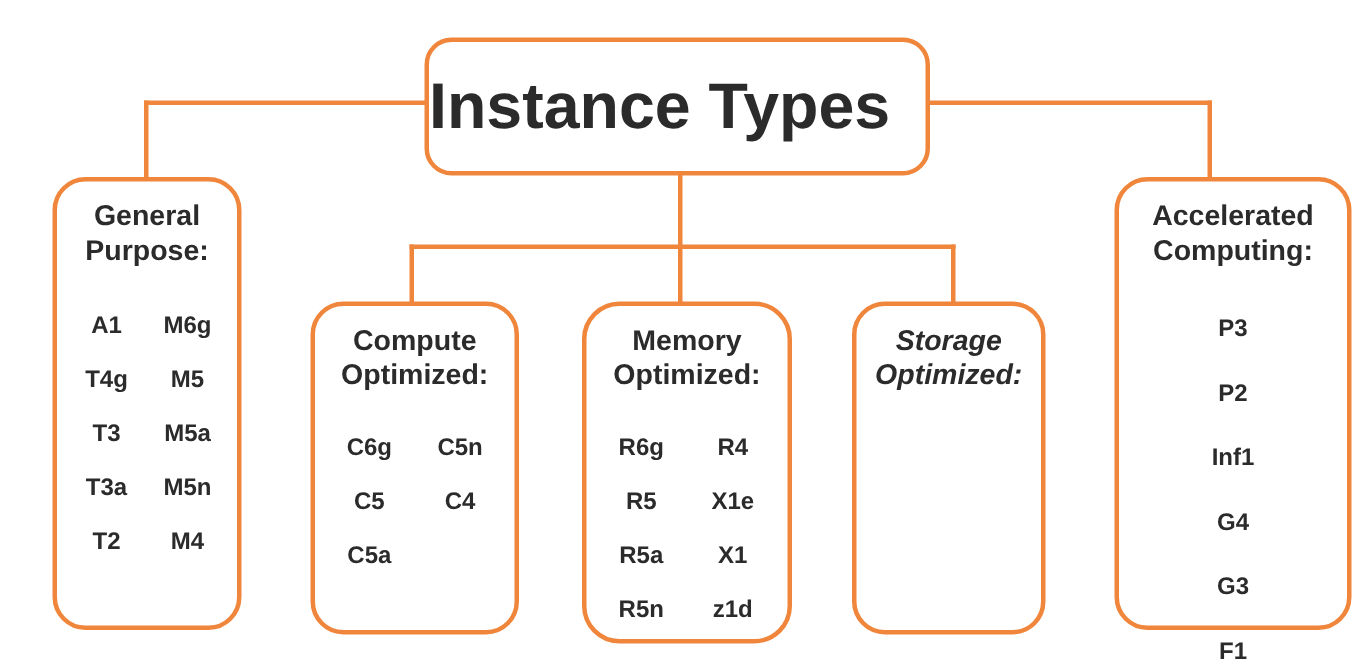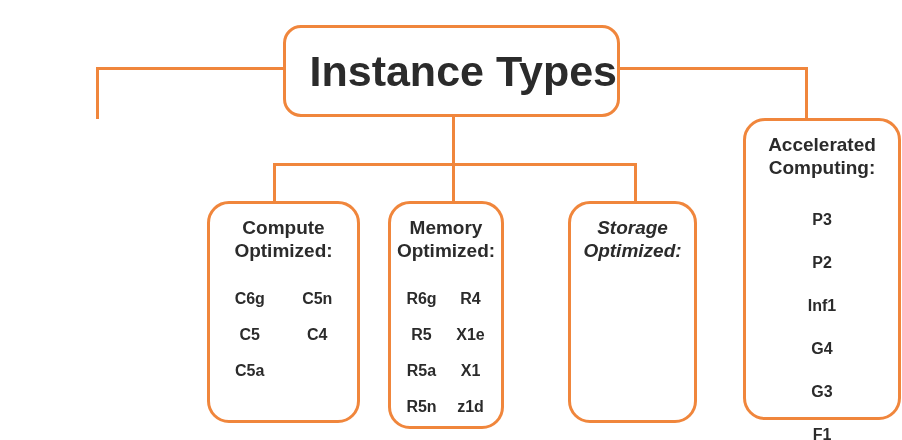--- a/index.html
+++ b/index.html
@@ -39,42 +39,42 @@
   
   .title-box {
     position: absolute;
     left: 283px; top: 25px;
     width: 337px; height: 92px;
     background: var(--bg);
     border: 3px solid var(--accent);
     border-radius: 18px;
     display: flex;
     align-items: center;
-    justify-content: flex-end;
+    justify-content: flex-start;
   }
   .title-text {
     font-size: 43px;
     font-weight: bold;
     letter-spacing: 0px;
     white-space: nowrap;
   }
 
   
   .cat-box {
     position: absolute;
     background: var(--bg);
     border: 3px solid var(--accent);
     border-radius: 22px;
     display: flex;
     flex-direction: column;
     align-items: stretch;
   }
   .cat-0 { left: 35px;  top: 118px; width: 126px; height: 302px; }
-  .cat-1 { left: 207px; top: 201px; width: 153px; height: 222px; }
-  .cat-2 { left: 388px; top: 201px; width: 116px; height: 228px; }
+  .cat-1 { left: 207px; top: 201px; width: 139px; height: 222px; }
+  .cat-2 { left: 388px; top: 201px; width: 140px; height: 228px; border-radius: 25px; }
   .cat-3 { left: 568px; top: 201px; width: 129px; height: 222px; font-style: italic; }
   .cat-4 { left: 743px; top: 118px; width: 158px; height: 302px; }
 
   .cat-heading {
     margin-top: 12px;
     font-size: 19px;
     line-height: 23px;
     font-weight: bold;
     text-align: center;
     white-space: pre-line;
@@ -105,20 +105,36 @@
   <div class="line v line-right-v"></div>
   <div class="line v line-center-v"></div>
   <div class="line h line-mid-h"></div>
   <div class="line v line-mid-lv"></div>
   <div class="line v line-mid-rv"></div>
 
   <div class="title-box">
     <span class="title-text">Instance Types</span>
   </div>
 
+  <div class="cat-box cat-0">
+    <div class="cat-heading">General
+Purpose:</div>
+    <div class="cat-items" style="grid-template-columns: repeat(2, 1fr);">
+        <span class="item">A1</span>
+        <span class="item">M6g</span>
+        <span class="item">T4g</span>
+        <span class="item">M5</span>
+        <span class="item">T3</span>
+        <span class="item">M5a</span>
+        <span class="item">T3a</span>
+        <span class="item">M5n</span>
+        <span class="item">T2</span>
+        <span class="item">M4</span>
+      </div>
+  </div>
 
   <div class="cat-box cat-1">
     <div class="cat-heading">Compute
 Optimized:</div>
     <div class="cat-items" style="grid-template-columns: repeat(2, 1fr); text-align: center;">
         <span class="item">C6g</span>
         <span class="item">C5n</span>
         <span class="item">C5</span>
         <span class="item">C4</span>
         <span class="item">C5a</span>

